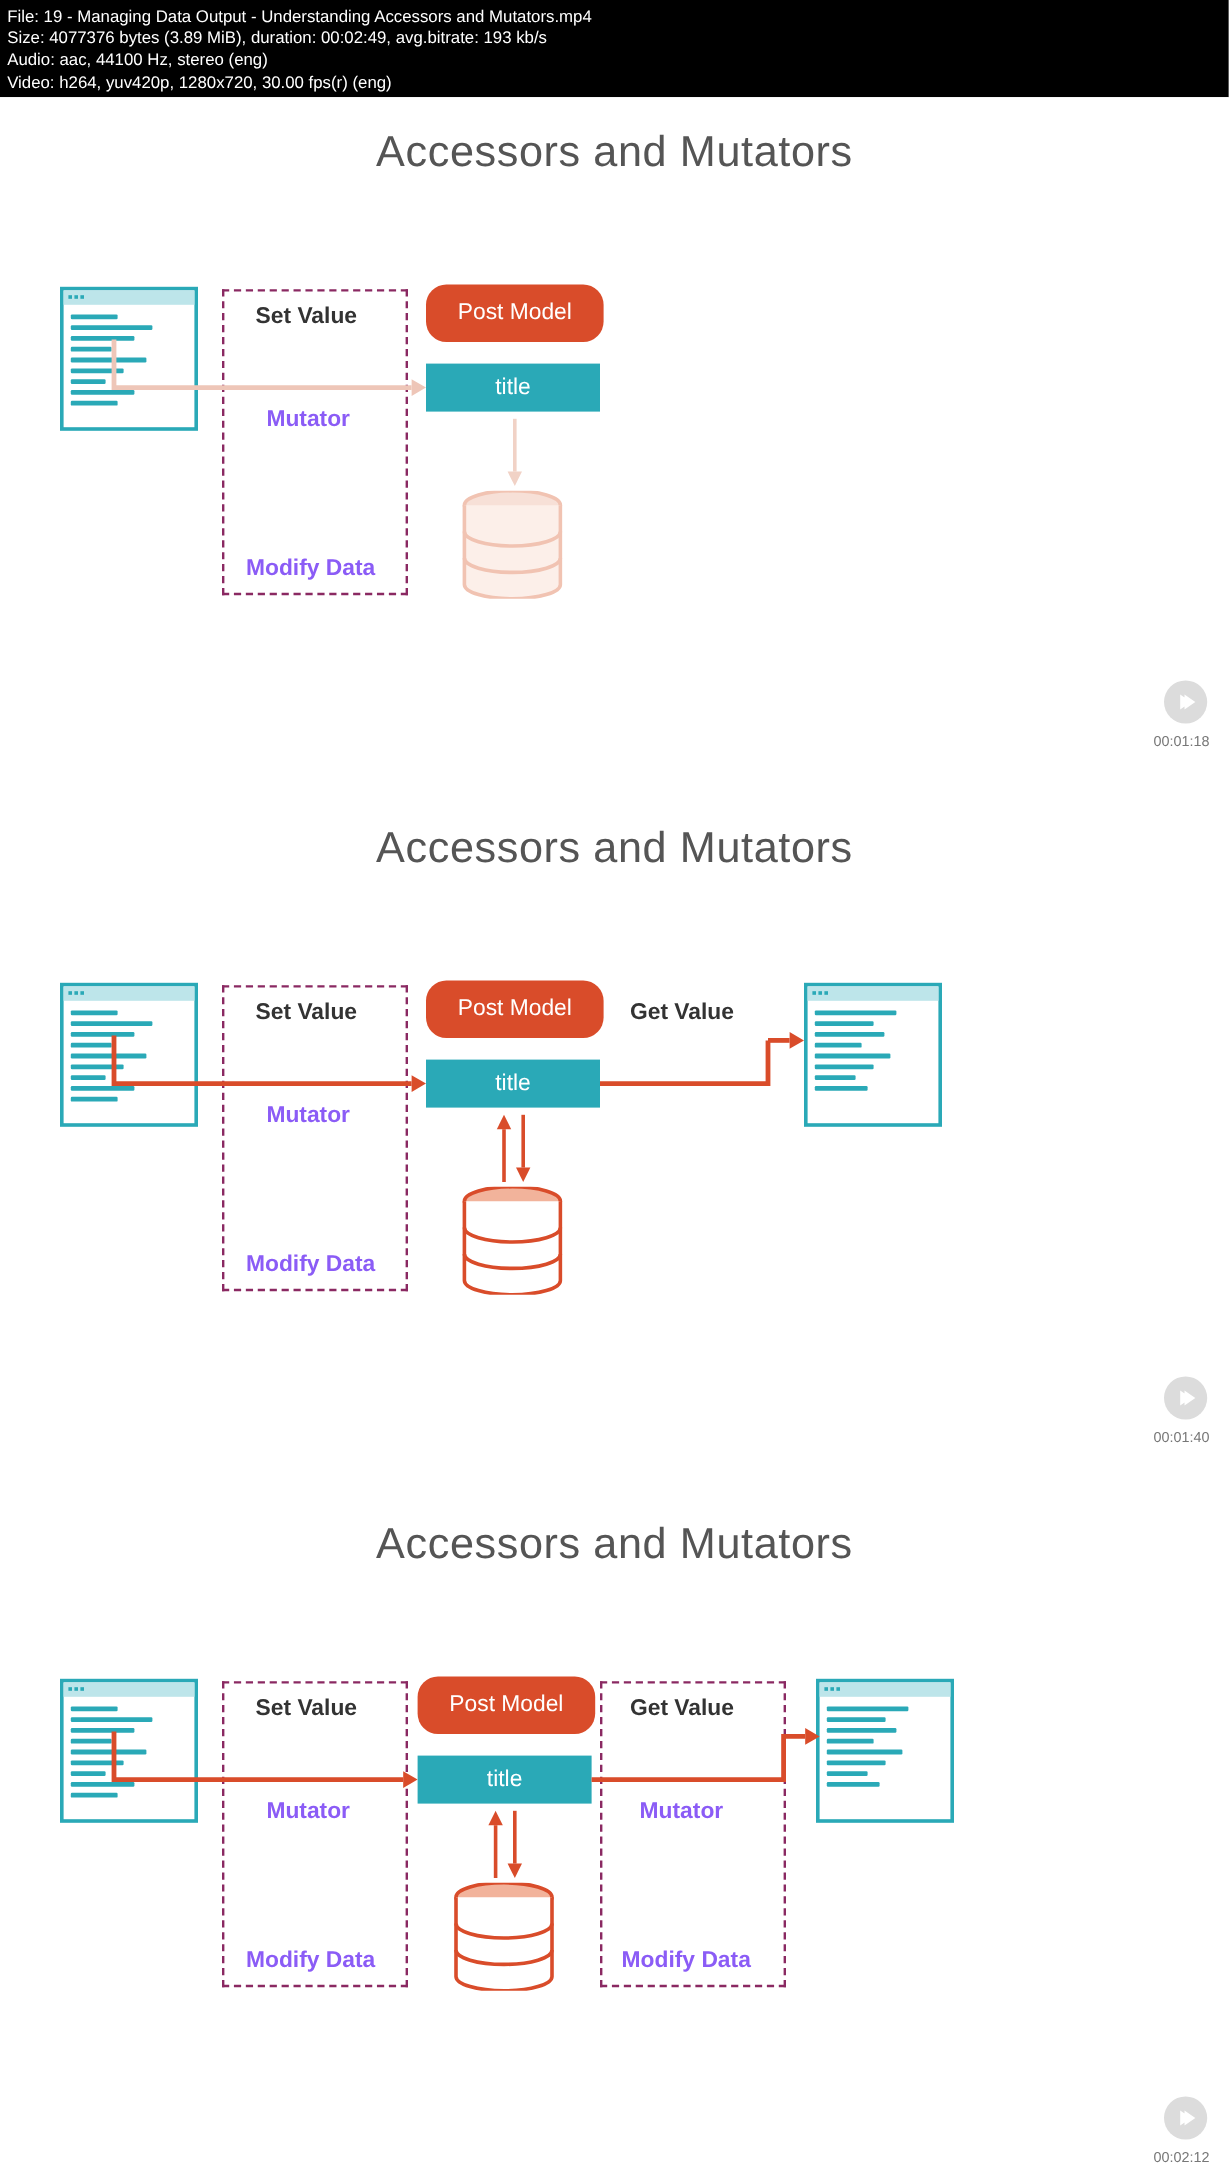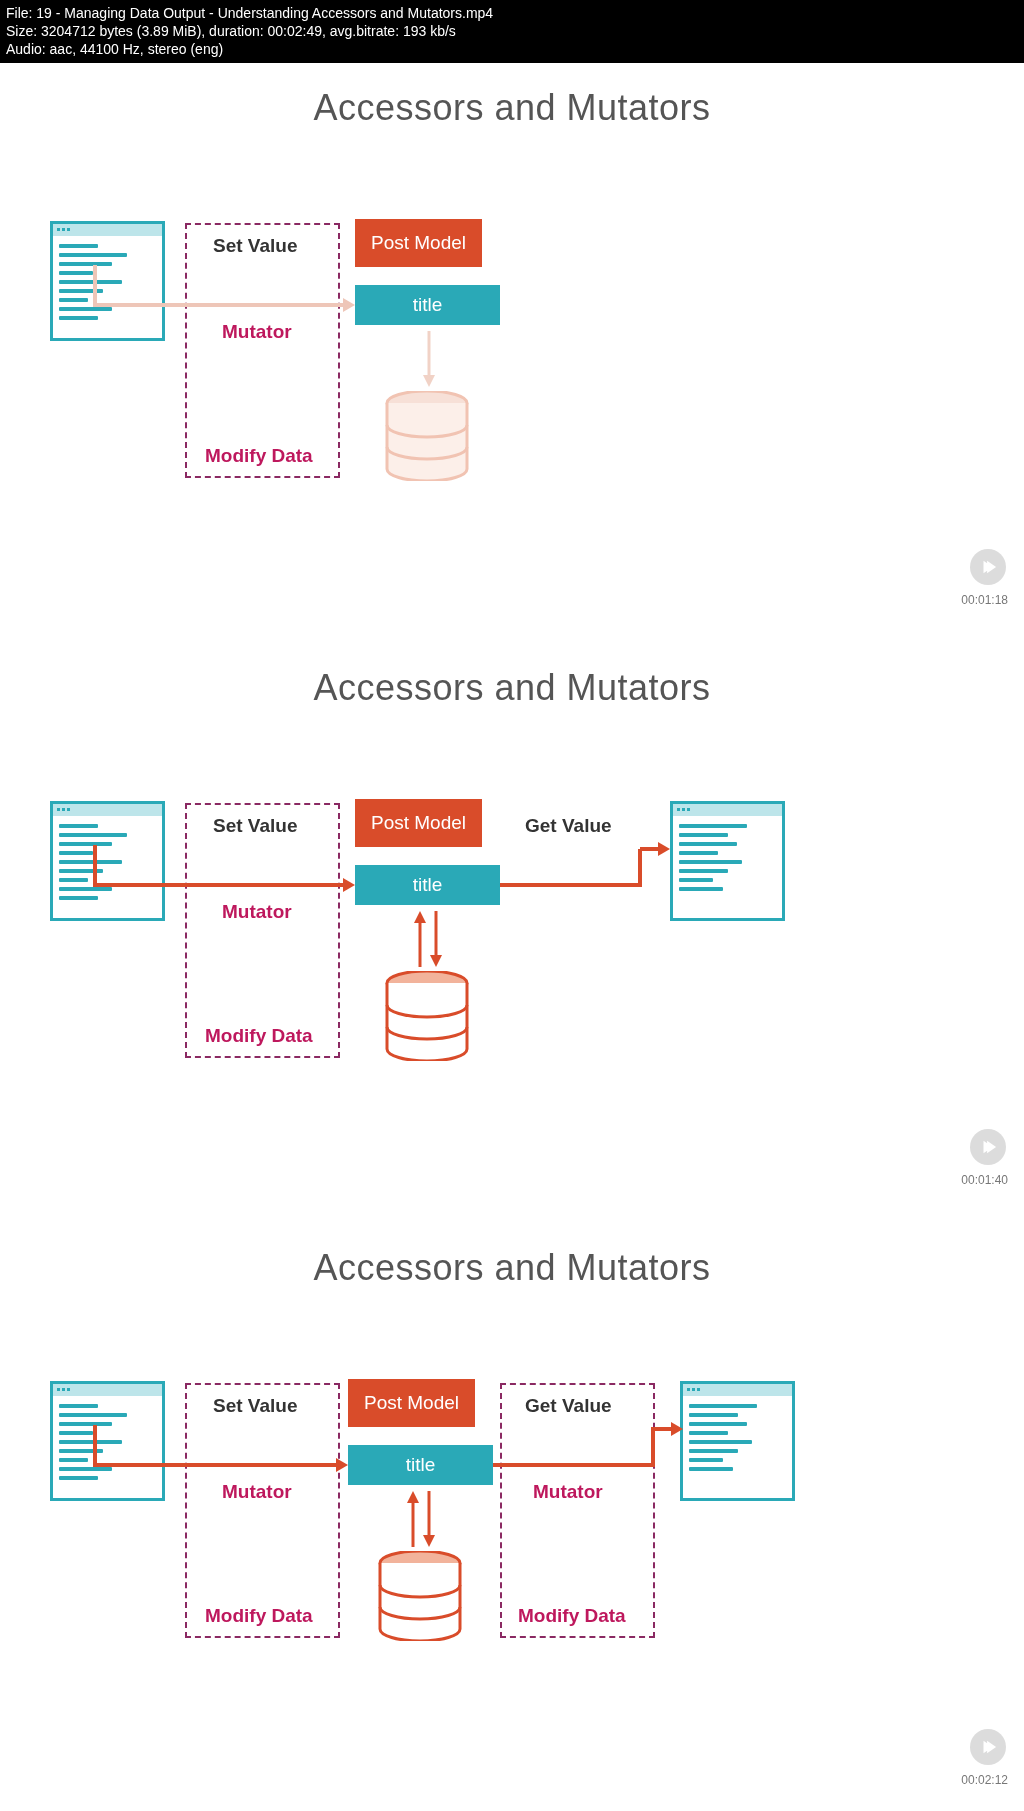--- a/index.html
+++ b/index.html
@@ -12,47 +12,48 @@
   
   .codewin { position: absolute; width: 115px; height: 120px; border: 3px solid #2aa9b7; background: #fff; }
   .codewin .bar { height: 12px; background: #bde5ea; position: relative; }
   .codewin .bar::before { content: ""; position: absolute; left: 4px; top: 4px; width: 3px; height: 3px; background: #2aa9b7; box-shadow: 5px 0 0 #2aa9b7, 10px 0 0 #2aa9b7; }
   .codewin .lines { padding: 8px 6px; }
   .codewin .lines span { display: block; height: 4px; background: #2aa9b7; margin-bottom: 5px; border-radius: 1px; }
 
   
   .dbox { position: absolute; border: 2px dashed #8a2962; }
   .dbox-label { position: absolute; font-size: 19px; font-weight: 600; color: #333; }
-  .dbox-mid { position: absolute; font-size: 19px; font-weight: 600; color: #be185d; }
+  .dbox-mid { position: absolute; font-size: 19px; font-weight: 600; color: #8b5cf6; }
 
   
   .model-box { position: absolute; color: #fff; text-align: center; font-size: 19px; font-weight: 500; display: flex; align-items: center; justify-content: center; }
-  .post-model { background: #d94c2a; width: 127px; height: 48px; }
+  .post-model { background: #d94c2a; width: 148px; height: 48px; border-radius: 17px; }
   .title-box  { background: #2aa9b7; width: 145px; height: 40px; }
 
   
   .db { position: absolute; width: 84px; height: 90px; }
   .db svg { width: 100%; height: 100%; }
 
   
   .arrow { position: absolute; }
   .arrow svg { overflow: visible; }
 
   
   .playbtn { position: absolute; right: 18px; bottom: 48px; width: 36px; height: 36px; border-radius: 50%; background: #dcdcdc; display: flex; align-items: center; justify-content: center; }
   .playbtn svg { width: 18px; height: 18px; }
   .timestamp { position: absolute; right: 16px; bottom: 26px; font-size: 12px; color: #777; text-shadow: 1px 1px 0 #fff; }
 </style>
 </head>
 <body>
 
 <div class="header-black">
   <div>File: 19 - Managing Data Output - Understanding Accessors and Mutators.mp4</div>
-  <div>Size: 3204712 bytes (3.89 MiB), duration: 00:02:49, avg.bitrate: 193 kb/s</div>
+  <div>Size: 4077376 bytes (3.89 MiB), duration: 00:02:49, avg.bitrate: 193 kb/s</div>
   <div>Audio: aac, 44100 Hz, stereo (eng)</div>
+  <div>Video: h264, yuv420p, 1280x720, 30.00 fps(r) (eng)</div>
 </div>
 
 <div class="slide">
   <div class="slide-title">Accessors and Mutators</div>
   <div class="diagram">
 
     <div class="codewin" style="left:50px; top:8px;">
       <div class="bar"></div>
       <div class="lines">
         <span style="width:40%"></span>

